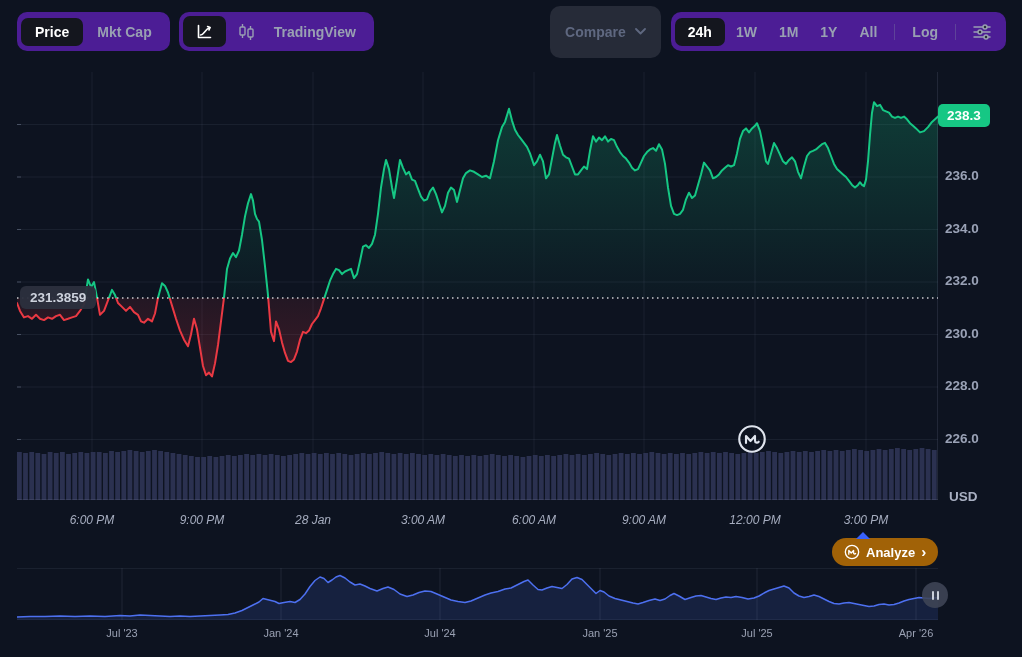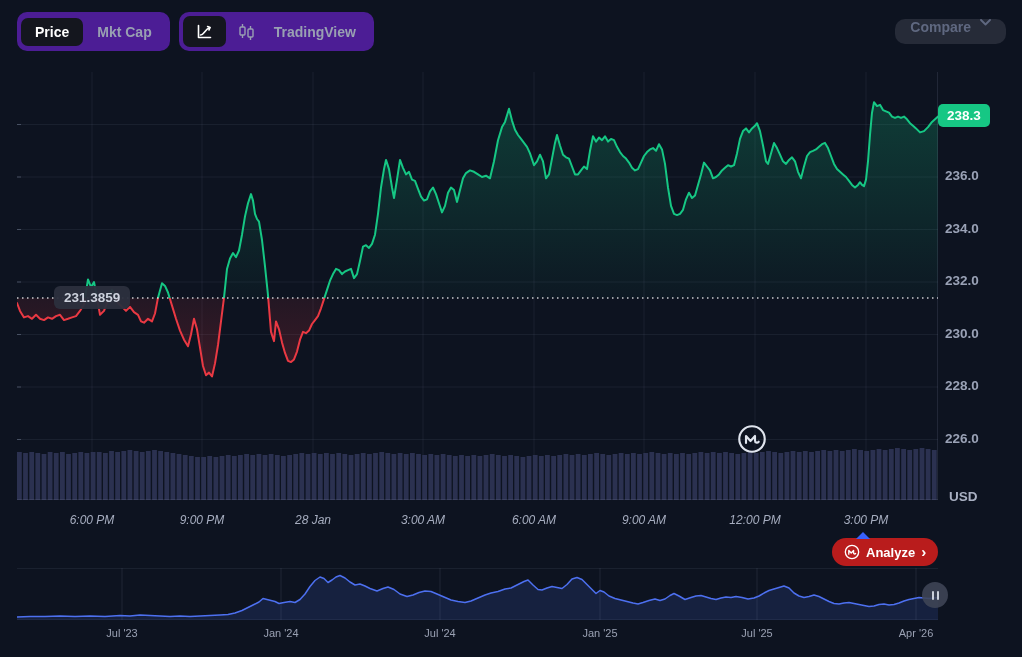--- a/index.html
+++ b/index.html
@@ -10,44 +10,44 @@
     -webkit-font-smoothing:antialiased;
   }
   
   .toolbar{position:absolute;left:17px;right:16px;top:12px;height:39px;display:flex;align-items:center;}
   .seg{background:#4c1d95;border-radius:10px;display:flex;align-items:center;padding:4px;height:39px;box-sizing:border-box;}
   .seg + .seg{margin-left:9px;}
   .chip{background:#14161E;border-radius:7px;padding:6px 14px;color:#fff;font-weight:700;font-size:14px;cursor:pointer;}
   .seg-label{padding:6px 14px;color:#99A0B2;font-weight:600;font-size:14px;cursor:pointer;}
   .icon-chip{background:#14161E;border-radius:7px;padding:6px 12px;display:flex;align-items:center;cursor:pointer;}
   .tv{display:flex;align-items:center;gap:19px;padding:0 14px 0 12px;color:#99A0B2;font-weight:600;font-size:14px;cursor:pointer;}
-  .compare{margin-left:auto;background:#262B38;border-radius:10px;height:25px;box-sizing:border-box;padding:0 15px;display:flex;align-items:flex-start;gap:9px;color:#5F6880;font-weight:600;font-size:14px;cursor:pointer;}
+  .compare{margin-left:auto;background:#262B38;border-radius:10px;height:52px;box-sizing:border-box;padding:0 15px;display:flex;align-items:center;gap:9px;color:#5F6880;font-weight:600;font-size:14px;cursor:pointer;}
   .ranges{margin-left:10px;}
   .range-btn{padding:6px 11px;color:#99A0B2;font-weight:700;font-size:14px;border-radius:7px;cursor:pointer;}
   .range-btn.active{background:#14161E;color:#fff;padding:6px 13px;}
   .vdiv{width:1px;height:16px;background:rgba(130,140,160,0.35);margin:0 6px;}
   .sliders{padding:0 10px;display:flex;align-items:center;cursor:pointer;}
   
   #main-chart{position:absolute;left:17px;top:72px;}
   .gl{stroke:rgba(140,152,178,0.10);stroke-width:1;}
   .gt{stroke:rgba(140,152,178,0.40);stroke-width:1;}
   .axline{stroke:rgba(140,152,178,0.16);stroke-width:1;}
   .lnUp{fill:none;stroke:#16C784;stroke-width:2;stroke-linejoin:round;stroke-linecap:round;}
   .lnDn{fill:none;stroke:#EA3943;stroke-width:2;stroke-linejoin:round;stroke-linecap:round;}
   .dot{stroke:rgba(255,255,255,0.78);stroke-width:1.5;stroke-dasharray:1.5 3.5;}
   .y-label{position:absolute;left:945px;font-size:13.5px;color:#9AA2B6;font-weight:600;}
   .usd-label{position:absolute;left:949px;top:489px;font-size:13.5px;color:#A9B0C2;font-weight:700;}
   .x-label{position:absolute;top:513px;font-size:12px;color:#A6ADBF;transform:translateX(-50%);white-space:nowrap;font-style:italic;}
-  .baseline-badge{position:absolute;left:20px;top:286px;background:rgba(44,48,61,0.96);border-radius:6px;padding:4px 10px;font-size:13.5px;font-weight:700;color:#CDD2DD;margin-left:34px;}
+  .baseline-badge{position:absolute;left:20px;top:286px;background:rgba(44,48,61,0.96);border-radius:6px;padding:4px 10px;font-size:13.5px;font-weight:700;color:#CDD2DD;}
   .price-badge{position:absolute;left:938px;top:104px;background:#16C784;border-radius:5px;padding:4px 9px;font-size:13.5px;font-weight:700;color:#fff;}
   
   .watermark{position:absolute;left:737px;top:424px;display:flex;align-items:center;gap:9px;}
   .watermark-text{font-size:20px;font-weight:700;color:#DFE4ED;letter-spacing:0.2px;}
   
-  .analyze{position:absolute;left:832px;top:538px;height:28px;background:#b91c1c;border-radius:14px;display:flex;align-items:center;gap:6px;padding:0 12px;color:#fff;font-size:13px;font-weight:700;cursor:pointer;}
+  .analyze{position:absolute;left:832px;top:538px;height:28px;background:#a16207;border-radius:14px;display:flex;align-items:center;gap:6px;padding:0 12px;color:#fff;font-size:13px;font-weight:700;cursor:pointer;}
   .analyze::before{content:"";position:absolute;top:-6px;left:24px;border-left:7px solid transparent;border-right:7px solid transparent;border-bottom:7px solid #3861FB;}
   .analyze .chev{font-size:15px;font-weight:700;margin-top:-1px;}
   
   #nav-chart{position:absolute;left:17px;top:568px;}
   .nav-label{position:absolute;top:627px;font-size:11px;color:#9AA1B3;transform:translateX(-50%);white-space:nowrap;}
   .handle{position:absolute;left:922px;top:582px;width:26px;height:26px;border-radius:50%;background:rgba(64,70,86,0.88);display:flex;align-items:center;justify-content:center;gap:3px;cursor:ew-resize;}
   .handle span{width:2px;height:9px;background:#CBD0DA;border-radius:1px;display:block;}
   svg{display:block;}
 </style>
 </head>
@@ -85,20 +85,42 @@
 
   <div class="compare">
     <span>Compare</span>
     <span>
       <svg width="11" height="7" viewBox="0 0 11 7" fill="none" stroke="#5F6880" stroke-width="1.8" stroke-linecap="round" stroke-linejoin="round">
           <path d="M1 1 L5.5 5.5 L10 1"></path>
         </svg>
     </span>
   </div>
 
+  <div class="seg ranges">
+    <div class="range-btn active">24h</div>
+    <div class="range-btn">1W</div>
+    <div class="range-btn">1M</div>
+    <div class="range-btn">1Y</div>
+    <div class="range-btn">All</div>
+    <div class="vdiv"></div>
+    <div class="range-btn">Log</div>
+    <div class="vdiv"></div>
+    <div class="sliders">
+      <span>
+        <svg width="20" height="18" viewBox="0 0 20 18" fill="none" stroke="#99A0B2" stroke-width="1.5" stroke-linecap="round">
+          <line x1="2" y1="4" x2="18" y2="4"></line>
+            <circle cx="13" cy="4" r="2" fill="#2A2E3A"></circle>
+          <line x1="2" y1="9" x2="18" y2="9"></line>
+            <circle cx="8" cy="9" r="2" fill="#2A2E3A"></circle>
+          <line x1="2" y1="14" x2="18" y2="14"></line>
+            <circle cx="14" cy="14" r="2" fill="#2A2E3A"></circle>
+        </svg>
+      </span>
+    </div>
+  </div>
 </div>
 
 <svg id="main-chart" width="921" height="428" viewBox="0 0 921 428">
   <defs>
     <clipPath id="clipUp">
         <rect x="0" y="0" width="921" height="226.1201250000002"></rect>
       </clipPath>
     <clipPath id="clipDn">
         <rect x="0" y="226.1201250000002" width="921" height="201.8798749999998"></rect>
       </clipPath>

